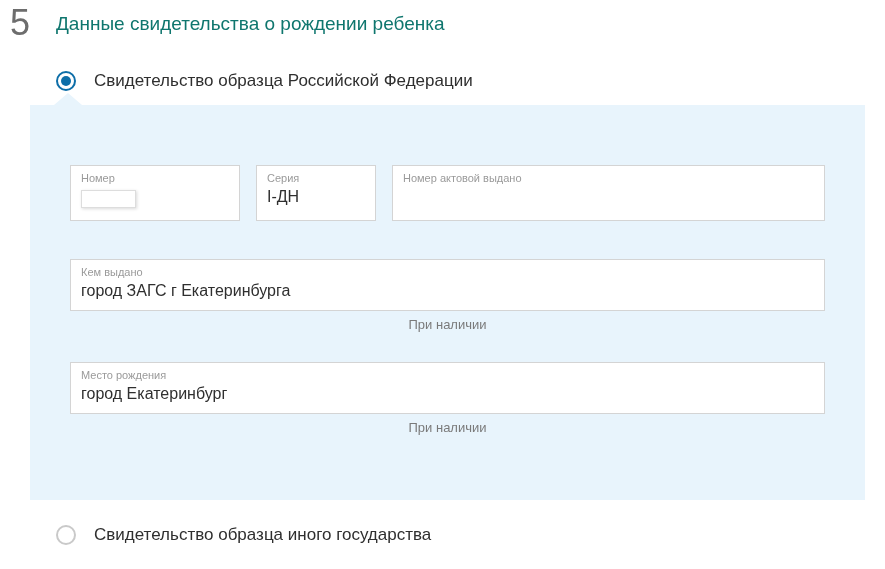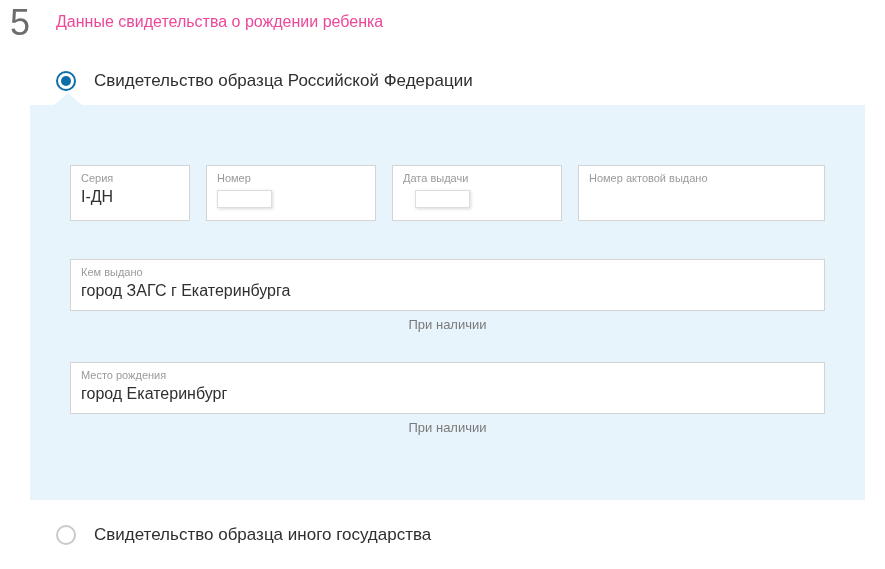--- a/index.html
+++ b/index.html
@@ -20,22 +20,22 @@
     }
     .step-number {
       font-size: 36px;
       font-weight: 300;
       color: #6d6d6d;
       margin-right: 16px;
       line-height: 1;
       width: 30px;
     }
     .step-title {
-      font-size: 16px;
-      color: #ec4899;
+      font-size: 19px;
+      color: #0f766e;
       padding-top: 8px;
     }
     .radio-section {
       margin-left: 46px;
     }
     .radio-option {
       display: flex;
       align-items: flex-start;
       margin-bottom: 14px;
       cursor: pointer;
@@ -149,31 +149,27 @@
 
   <div class="radio-section">
     <div class="radio-option">
       <div class="radio-btn selected"></div>
       <div class="radio-label">Свидетельство образца Российской Федерации</div>
     </div>
   </div>
 
   <div class="form-panel">
     <div class="field-row">
-      <div class="field small">
-        <span class="field-label">Серия</span>
-        <div class="field-value">I-ДН</div>
-      </div>
       <div class="field med1">
         <span class="field-label">Номер</span>
         <div class="redacted"></div>
       </div>
-      <div class="field med2">
-        <span class="field-label">Дата выдачи</span>
-        <div class="redacted shift"></div>
+      <div class="field small">
+        <span class="field-label">Серия</span>
+        <div class="field-value">I-ДН</div>
       </div>
       <div class="field wide">
         <span class="field-label">Номер актовой выдано</span>
       </div>
     </div>
 
     <div class="full-field-wrap">
       <div class="field">
         <span class="field-label">Кем выдано</span>
         <div class="field-value">город ЗАГС г Екатеринбурга</div>

